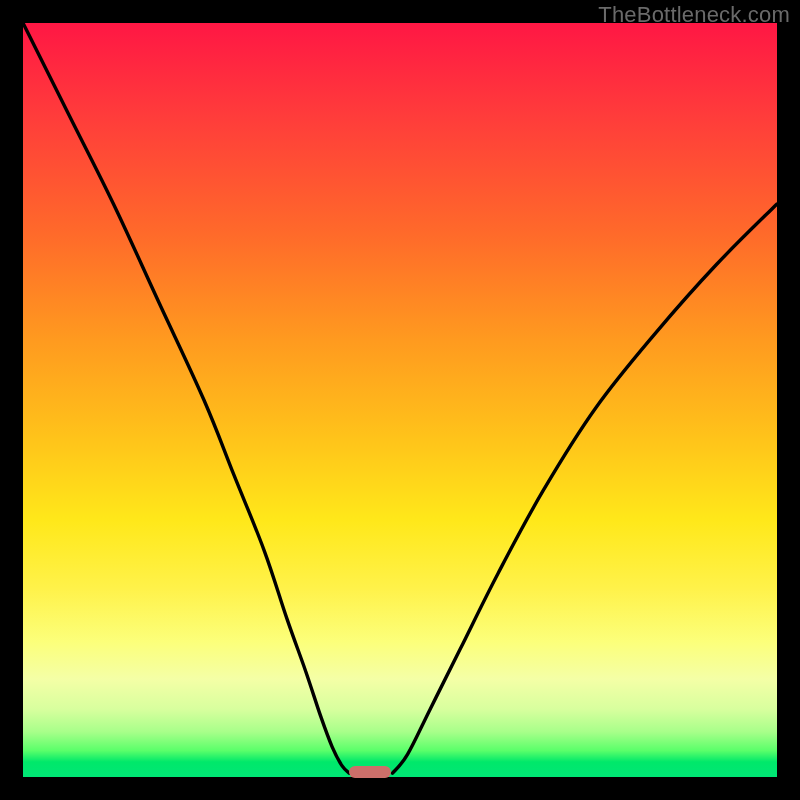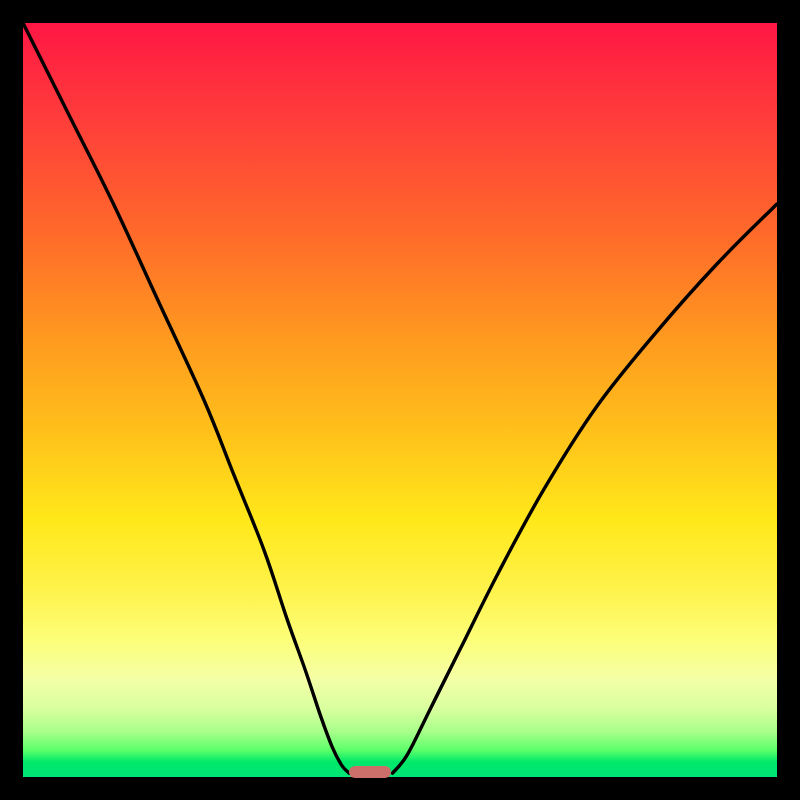--- a/index.html
+++ b/index.html
@@ -71,20 +71,21 @@
     height: 12px;
     border-radius: 6px;
     background: #cc6f6a;
     transform: translate(-50%, -50%);
   }
 </style>
 </head>
 <body>
 
 <div class="frame">
+  <div class="watermark">TheBottleneck.com</div>
 
   <div class="plot">
     <svg class="curves" viewBox="0 0 754 754" preserveAspectRatio="none">
       <path id="curve-left" class="curve" d="M 0.00 0.00 C 8.14 16.29, 28.95 57.91, 45.24 90.48 C 61.53 123.05, 74.19 147.03, 90.48 180.96 C 106.77 214.89, 119.43 243.69, 135.72 278.98 C 152.01 314.27, 167.39 345.78, 180.96 377.00 C 194.53 408.22, 200.26 425.26, 211.12 452.40 C 221.98 479.54, 231.78 502.01, 241.28 527.80 C 250.78 553.59, 256.44 573.94, 263.90 595.66 C 271.36 617.38, 276.64 630.80, 282.75 648.44 C 288.86 666.08, 293.08 680.11, 297.83 693.68 C 302.58 707.25, 305.34 715.02, 309.14 723.84 C 312.94 732.66, 315.82 737.94, 318.94 742.69 C 322.06 747.44, 325.12 748.87, 326.48 750.23"></path>
       <path id="curve-right" class="curve" d="M 369.46 750.23 C 372.17 746.84, 377.75 742.92, 384.54 731.38 C 391.33 719.84, 397.66 705.14, 407.16 686.14 C 416.66 667.14, 425.11 650.25, 437.32 625.82 C 449.53 601.39, 460.09 578.92, 475.02 550.42 C 489.95 521.92, 502.62 497.34, 520.26 467.48 C 537.90 437.62, 552.68 413.04, 573.04 384.54 C 593.40 356.04, 611.64 334.93, 633.36 309.14 C 655.08 283.35, 671.96 264.35, 693.68 241.28 C 715.40 218.21, 743.14 191.82, 754.00 180.96"></path>
     </svg>
     <div id="bottleneck-marker" class="marker" style="left: 346.84px; top: 748.722px;"></div>
   </div>
 </div>
 

